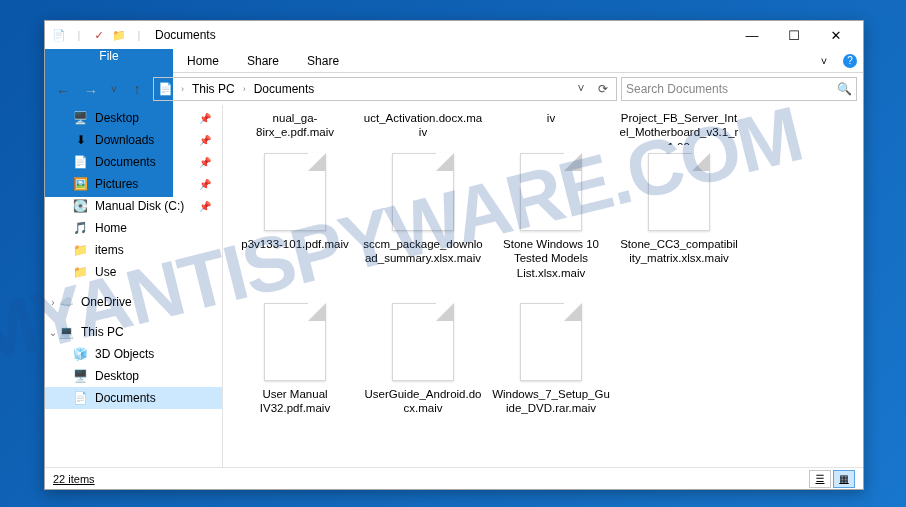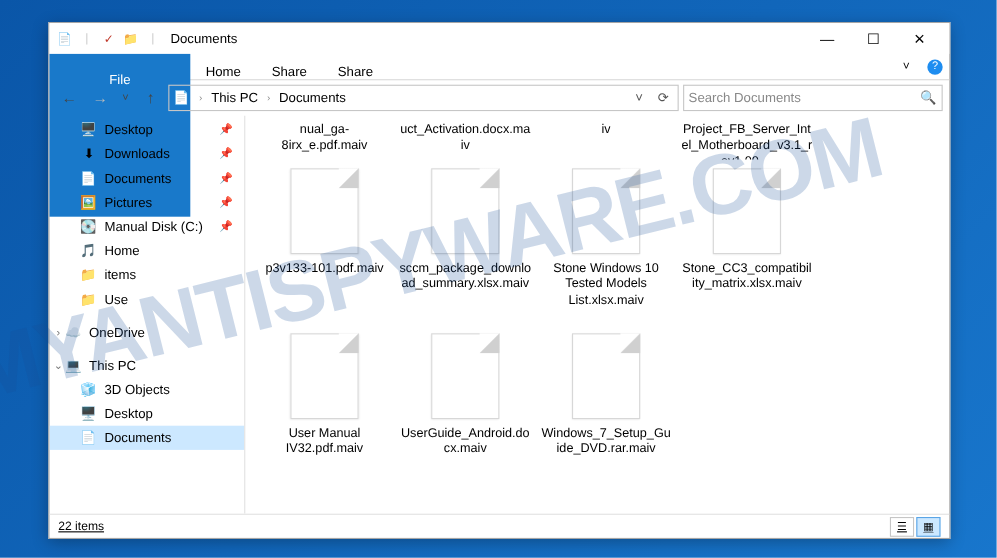--- a/index.html
+++ b/index.html
@@ -5,21 +5,21 @@
   * { box-sizing: border-box; margin: 0; padding: 0; font-family: 'Segoe UI', Tahoma, sans-serif; }
   body { background: linear-gradient(135deg, #0a56a8, #1876cc); width: 906px; height: 507px; overflow: hidden; position: relative; }
   .window { position: absolute; top: 20px; left: 44px; width: 820px; height: 470px; background: #fff; border: 1px solid #a5a5a5; box-shadow: 0 4px 14px rgba(0,0,0,.3); display: flex; flex-direction: column; }
   .titlebar { height: 28px; display: flex; align-items: center; padding: 0 6px; background: #fff; }
   .titlebar .tb-icons { display: flex; gap: 4px; }
   .titlebar .tb-icons .ti { width: 16px; height: 16px; display: flex; align-items: center; justify-content: center; font-size: 11px; }
   .titlebar .title { font-size: 12px; margin-left: 8px; }
   .titlebar .winctrl { margin-left: auto; display: flex; }
   .titlebar .winctrl .wb { width: 42px; height: 24px; display: flex; align-items: center; justify-content: center; font-size: 13px; }
   .ribbon-tabs { height: 24px; display: flex; align-items: stretch; border-bottom: 1px solid #d9d9d9; padding: 0 0 0 0; }
-  .ribbon-tabs .tab { padding: 16px 14px; font-size: 12px; display: flex; align-items: center; }
+  .ribbon-tabs .tab { padding: 0 14px; font-size: 12px; display: flex; align-items: center; }
   .ribbon-tabs .tab.file { background: #1979ca; color: #fff; }
   .ribbon-tabs .spacer { flex: 1; }
   .ribbon-tabs .rtool { width: 26px; display: flex; align-items: center; justify-content: center; font-size: 11px; }
   .help-dot { width: 14px; height: 14px; border-radius: 50%; background: #1e8df0; color: #fff; font-size: 10px; display: flex; align-items: center; justify-content: center; }
   .navrow { height: 32px; display: flex; align-items: center; padding: 2px 6px; gap: 4px; }
   .navrow .navbtn { width: 24px; height: 24px; display: flex; align-items: center; justify-content: center; font-size: 14px; color: #444; }
   .addrbar { flex: 1; height: 24px; border: 1px solid #c6c6c6; display: flex; align-items: center; padding: 0 4px; font-size: 12px; gap: 4px; }
   .addrbar .chev { color: #888; font-size: 9px; padding: 0 4px; }
   .addrbar .addrflex { flex: 1; }
   .addrbar .addricon { width: 18px; display: flex; justify-content: center; color: #555; }

